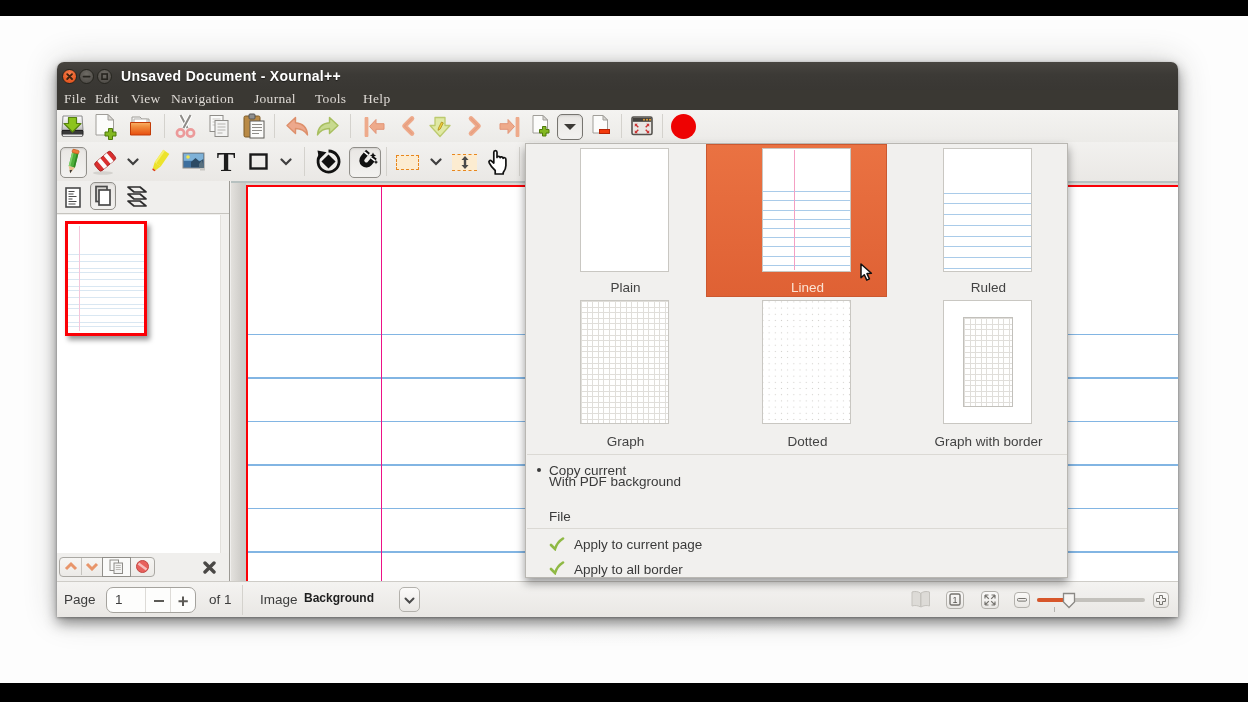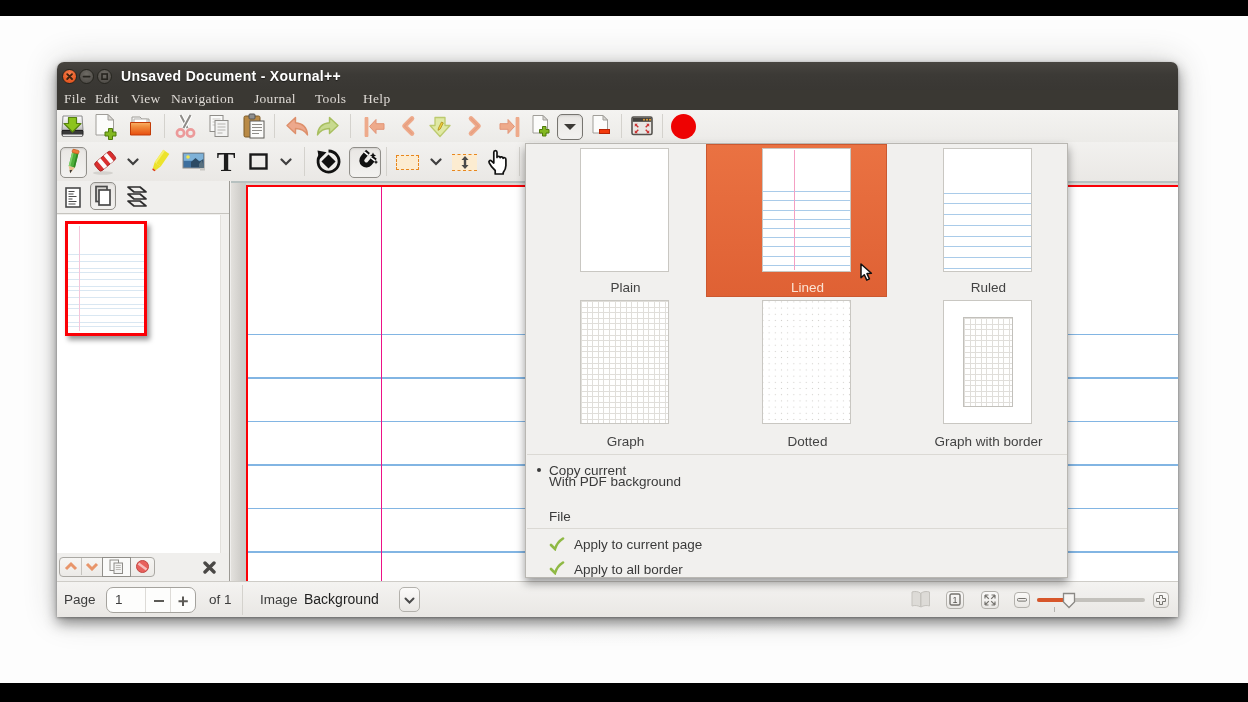--- a/index.html
+++ b/index.html
@@ -380,21 +380,21 @@
         <svg style="position:absolute;left:45.5px;top:12px" width="13" height="3">
             <rect x="1" y="0" width="10" height="2" fill="#5c5a56"></rect>
           </svg>
         <svg style="position:absolute;left:69.5px;top:7px" width="13" height="13">
             <path d="M6 1.5 V11 M1.5 6.2 H10.8" stroke="#5c5a56" stroke-width="2"></path>
           </svg>
       </div>
       <span class="abs" style="left:152px;top:10px">of 1</span>
       <div class="abs" style="left:184.5px;top:3px;width:1px;height:30px;background:#d4d2cd"></div>
       <span class="abs" style="left:203px;top:10px">Image</span>
-      <span class="abs" style="left:247px;top:9px;font-weight:normal;font-size:14px;color:#1e1e1e">Background</span>
+      <span class="abs" style="left:247px;top:9px;font-weight:bold;font-size:12px;color:#1e1e1e">Background</span>
       <div class="abs sbtn" style="left:342px;top:5px;width:21px;height:25px;border-radius:5px"></div>
       <svg class="abs" style="left:347px;top:15px" width="11" height="8">
           <path d="M1.5 1.5 L5.5 5.5 L9.5 1.5" fill="none" stroke="#4a4a4a" stroke-width="2" stroke-linecap="round"></path>
         </svg>
       <svg class="abs" style="left:853px;top:8px" width="22" height="19" viewBox="0 0 22 19">
         <path d="M2 2 C5 1 8 1.5 10.5 3 L10.5 17 C8 15.5 5 15 2 16 Z" fill="#dddbd7" stroke="#c5c3be"></path>
         <path d="M19.5 2 C16.5 1 13.5 1.5 11 3 L11 17 C13.5 15.5 16.5 15 19.5 16 Z" fill="#dddbd7" stroke="#c5c3be"></path>
       </svg>
       <div class="abs sbtn" style="left:889px;top:8.5px;width:18px;height:18px"></div>
       <svg class="abs" style="left:892px;top:11px" width="12" height="13" viewBox="0 0 12 13">

